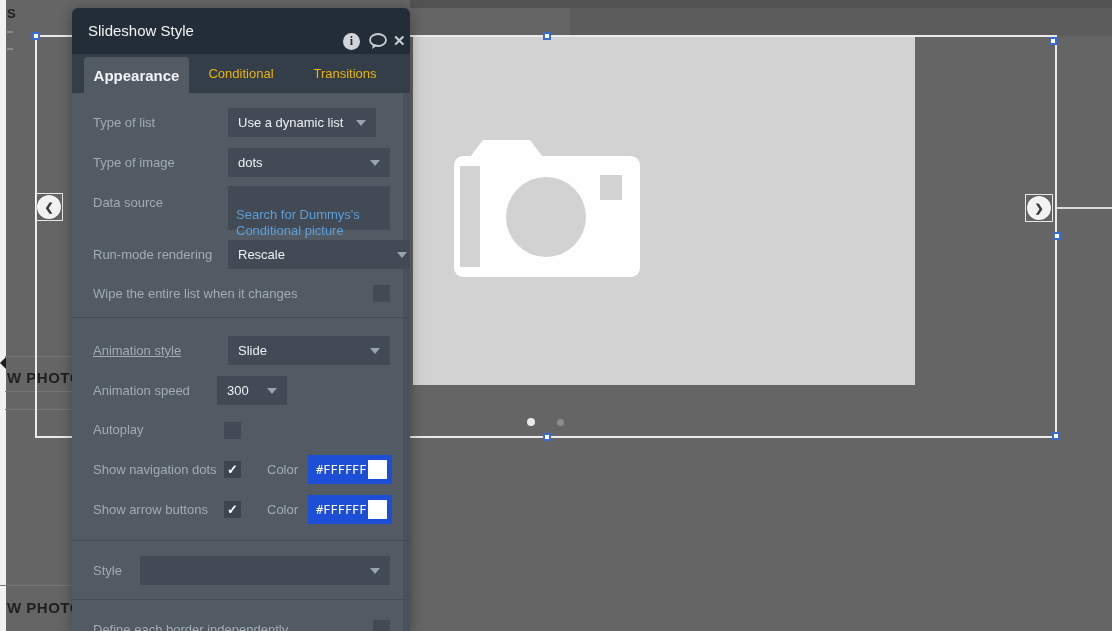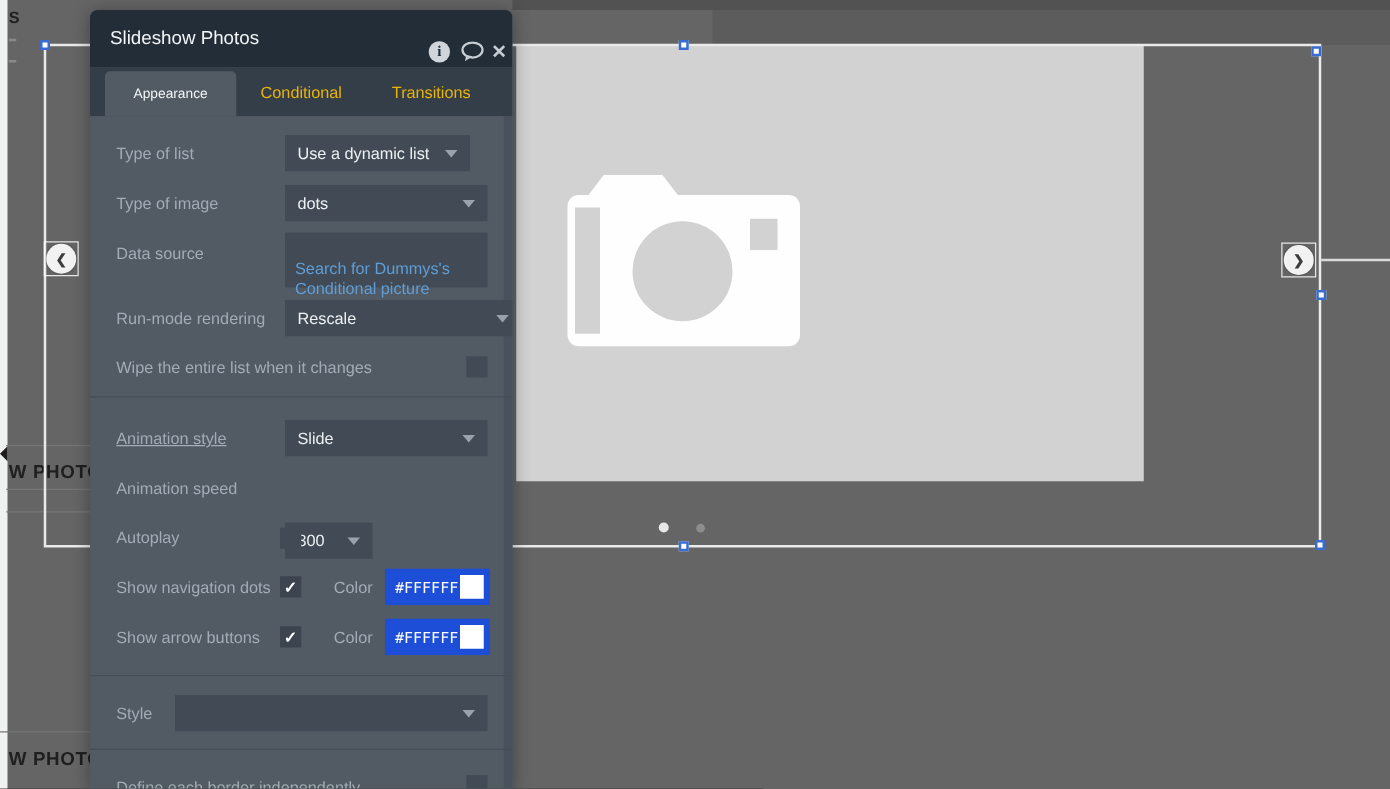--- a/index.html
+++ b/index.html
@@ -68,22 +68,22 @@
     display:flex; align-items:center; justify-content:center; font-family:"Liberation Serif", serif;
   }
   .chat-icon { left:368px; top:25px; }
   .close-icon { left:393px; top:24px; font-size:15px; font-weight:bold; color:#c7cdd3; }
   .panel .info-icon, .panel .chat-icon, .panel .close-icon { position:absolute; }
   .info-icon { left:271px; } .chat-icon { left:296px; } .close-icon { left:321px; }
 
   .tabbar { left:0; top:46px; width:338px; height:39px; background:#343e48; }
   .tab-active {
     left:12px; top:49px; width:105px; height:36px; background:#525a64;
-    border-radius:4px 4px 0 0; color:#f2f4f5; font-size:11px;
-    display:flex; align-items:center; justify-content:center; cursor:pointer; z-index:2;
+    border-radius:4px 4px 0 0; color:#f2f4f5; font-size:15px;
+    display:flex; align-items:center; justify-content:center; cursor:pointer; z-index:2;font-weight:bold;
   }
   .tab-inactive {
     top:58px; color:#eab308; font-size:13px; transform:translateX(-50%); cursor:pointer;
   }
   .panel-body { left:0; top:85px; width:338px; height:538px; background:#525a64; }
   .scroll-strip { left:331px; top:85px; width:7px; height:538px; background:#49525c; }
 
   .field-label { color:#a2acb6; font-size:13px; left:21px; white-space:nowrap; }
   .dropdown {
     background:#424b55; height:29px; color:#eef1f3; font-size:13px;
@@ -166,21 +166,21 @@
   <div class="abs arrow-box" style="left:1025px; top:194px;">
     <div class="arrow-circle">❯</div>
   </div>
 
   <div class="abs dot active"></div>
   <div class="abs dot inactive"></div>
 
   <div class="abs panel">
 
     <div class="abs panel-header">
-      <div class="abs panel-title">Slideshow Photos</div>
+      <div class="abs panel-title">Slideshow Style</div>
       <div class="info-icon">i</div>
       <svg class="chat-icon" width="20" height="17" viewBox="0 0 20 17">
         <ellipse cx="10" cy="7" rx="8" ry="6" fill="none" stroke="#c7cdd3" stroke-width="1.8"></ellipse>
         <polygon points="5,11 4,16 10,12" fill="#c7cdd3"></polygon>
       </svg>
       <div class="close-icon">✕</div>
     </div>
 
     <div class="abs tabbar"></div>
     <div class="abs tab-active">Appearance</div>
@@ -219,21 +219,21 @@
 
     <div class="abs divider" style="top:309px;"></div>
 
     <div class="abs field-label" style="top:335px;text-decoration:underline;">Animation style</div>
     <div class="abs dropdown" style="left:156px; top:328px; width:162px;">
       <span>Slide</span>
       <span class="caret"></span>
     </div>
 
     <div class="abs field-label" style="top:375px;">Animation speed</div>
-    <div class="abs dropdown" style="left:156px; top:368px; width:70px;margin-top:42px;">
+    <div class="abs dropdown" style="left:145px; top:368px; width:70px;">
       <span>300</span>
       <span class="caret"></span>
     </div>
 
     <div class="abs field-label" style="top:414px;">Autoplay</div>
     <div class="abs checkbox" style="left:152px; top:414px;"></div>
 
     <div class="abs field-label" style="top:454px;">Show navigation dots</div>
     <div class="abs checkbox checked" style="left:152px; top:453px;">
       <span class="checkmark">✓</span>

